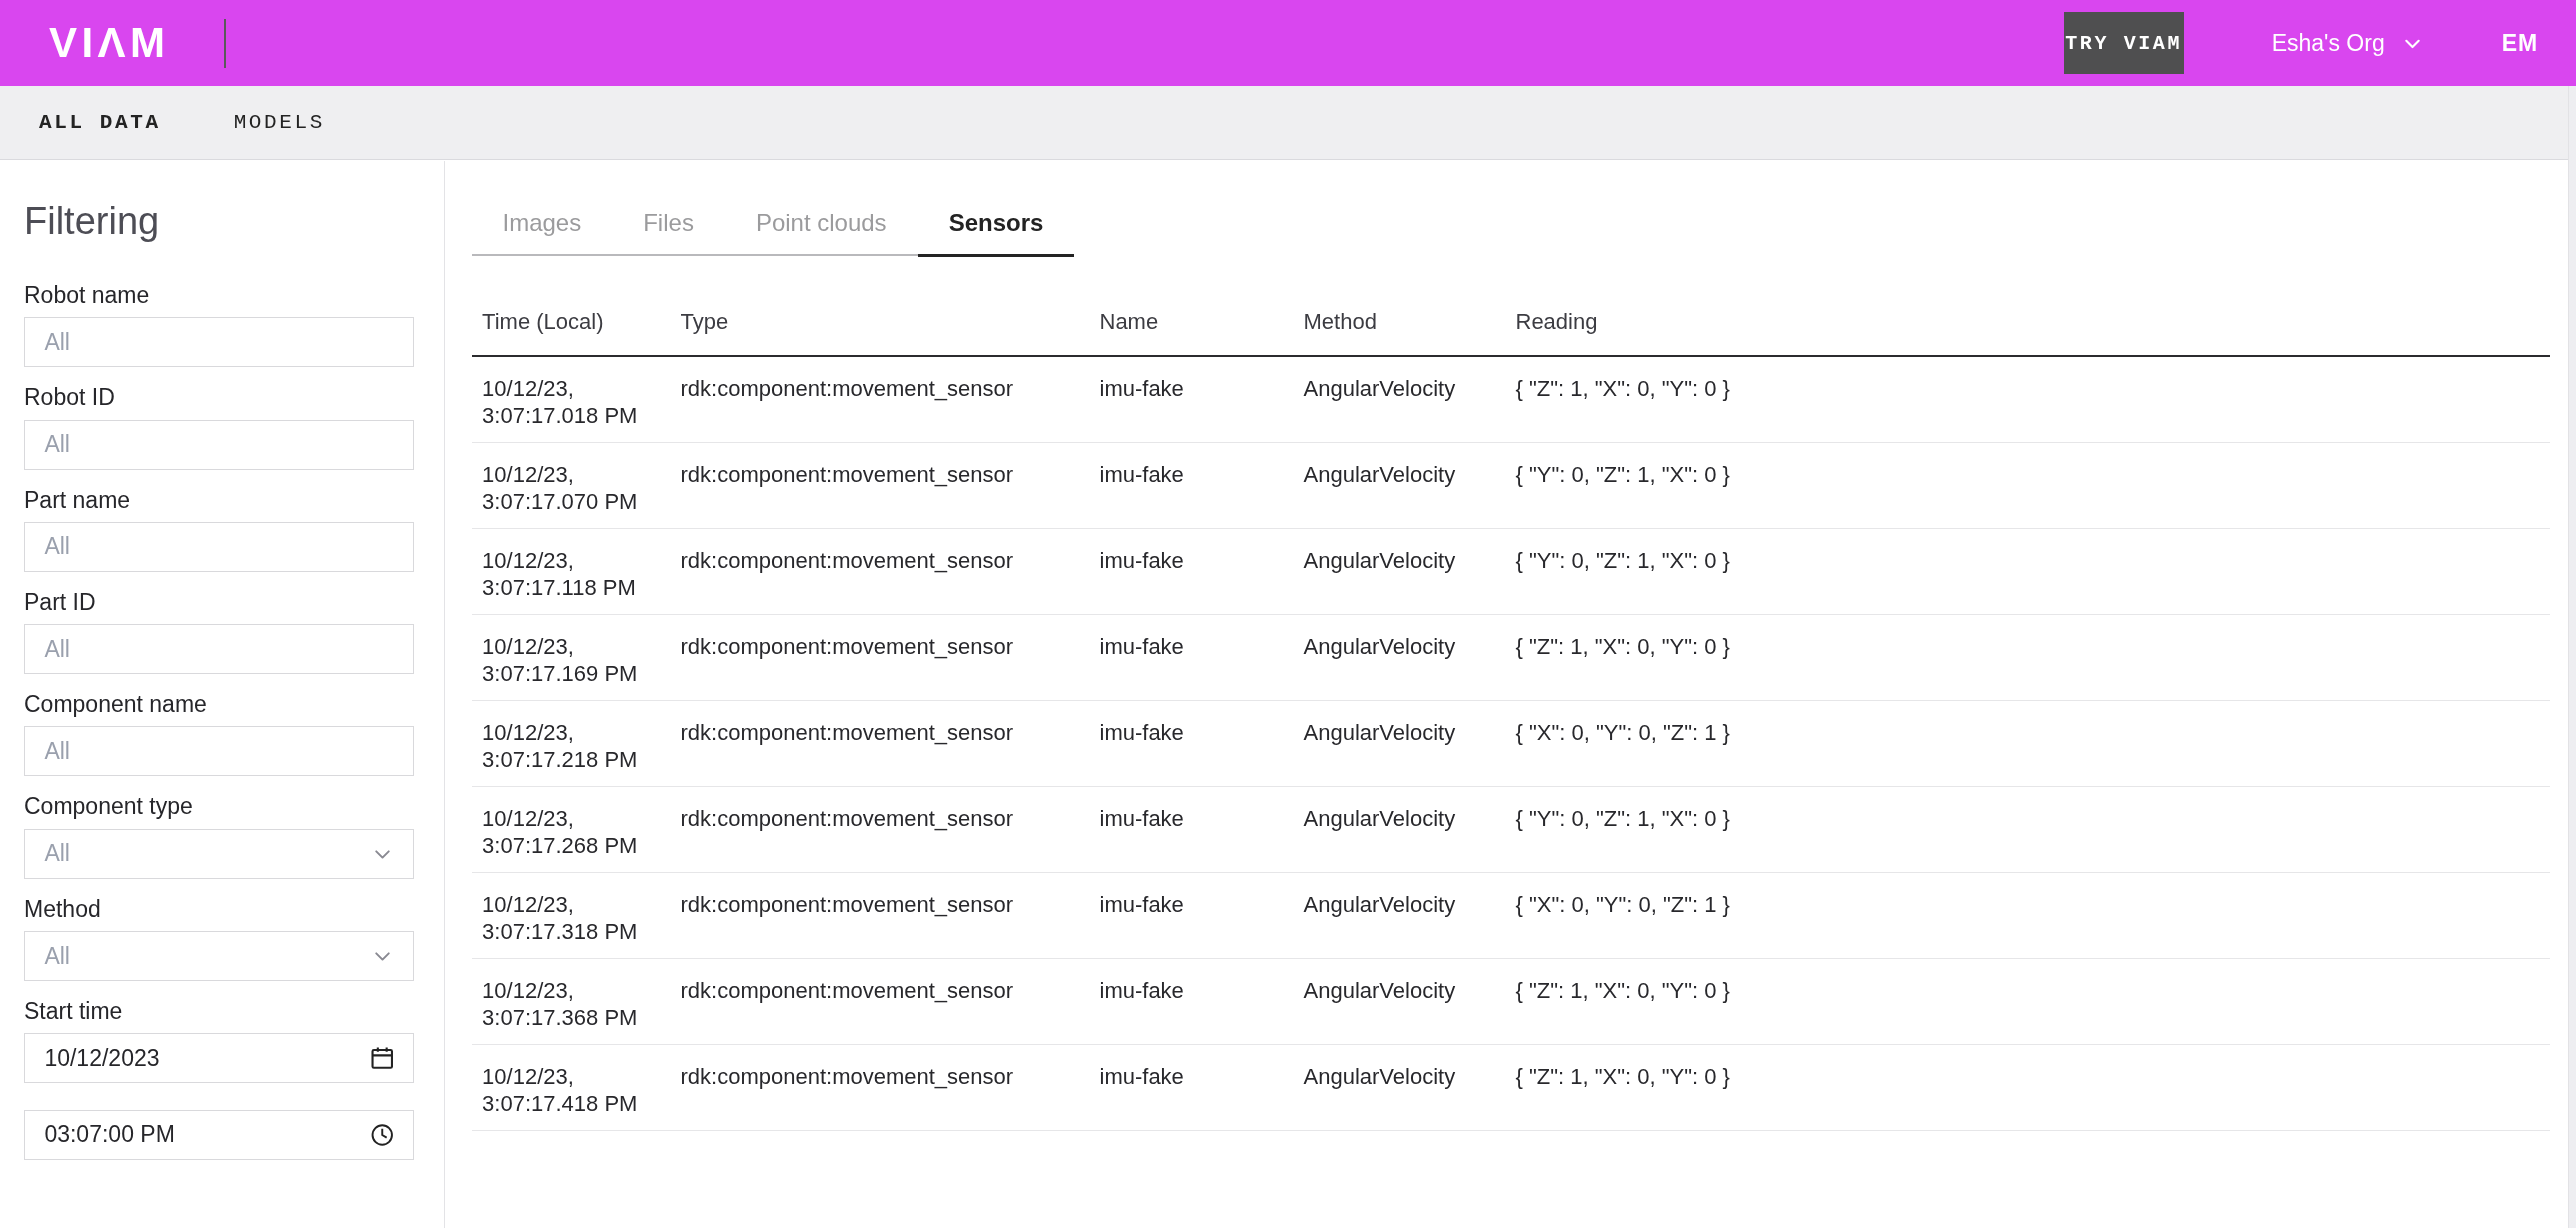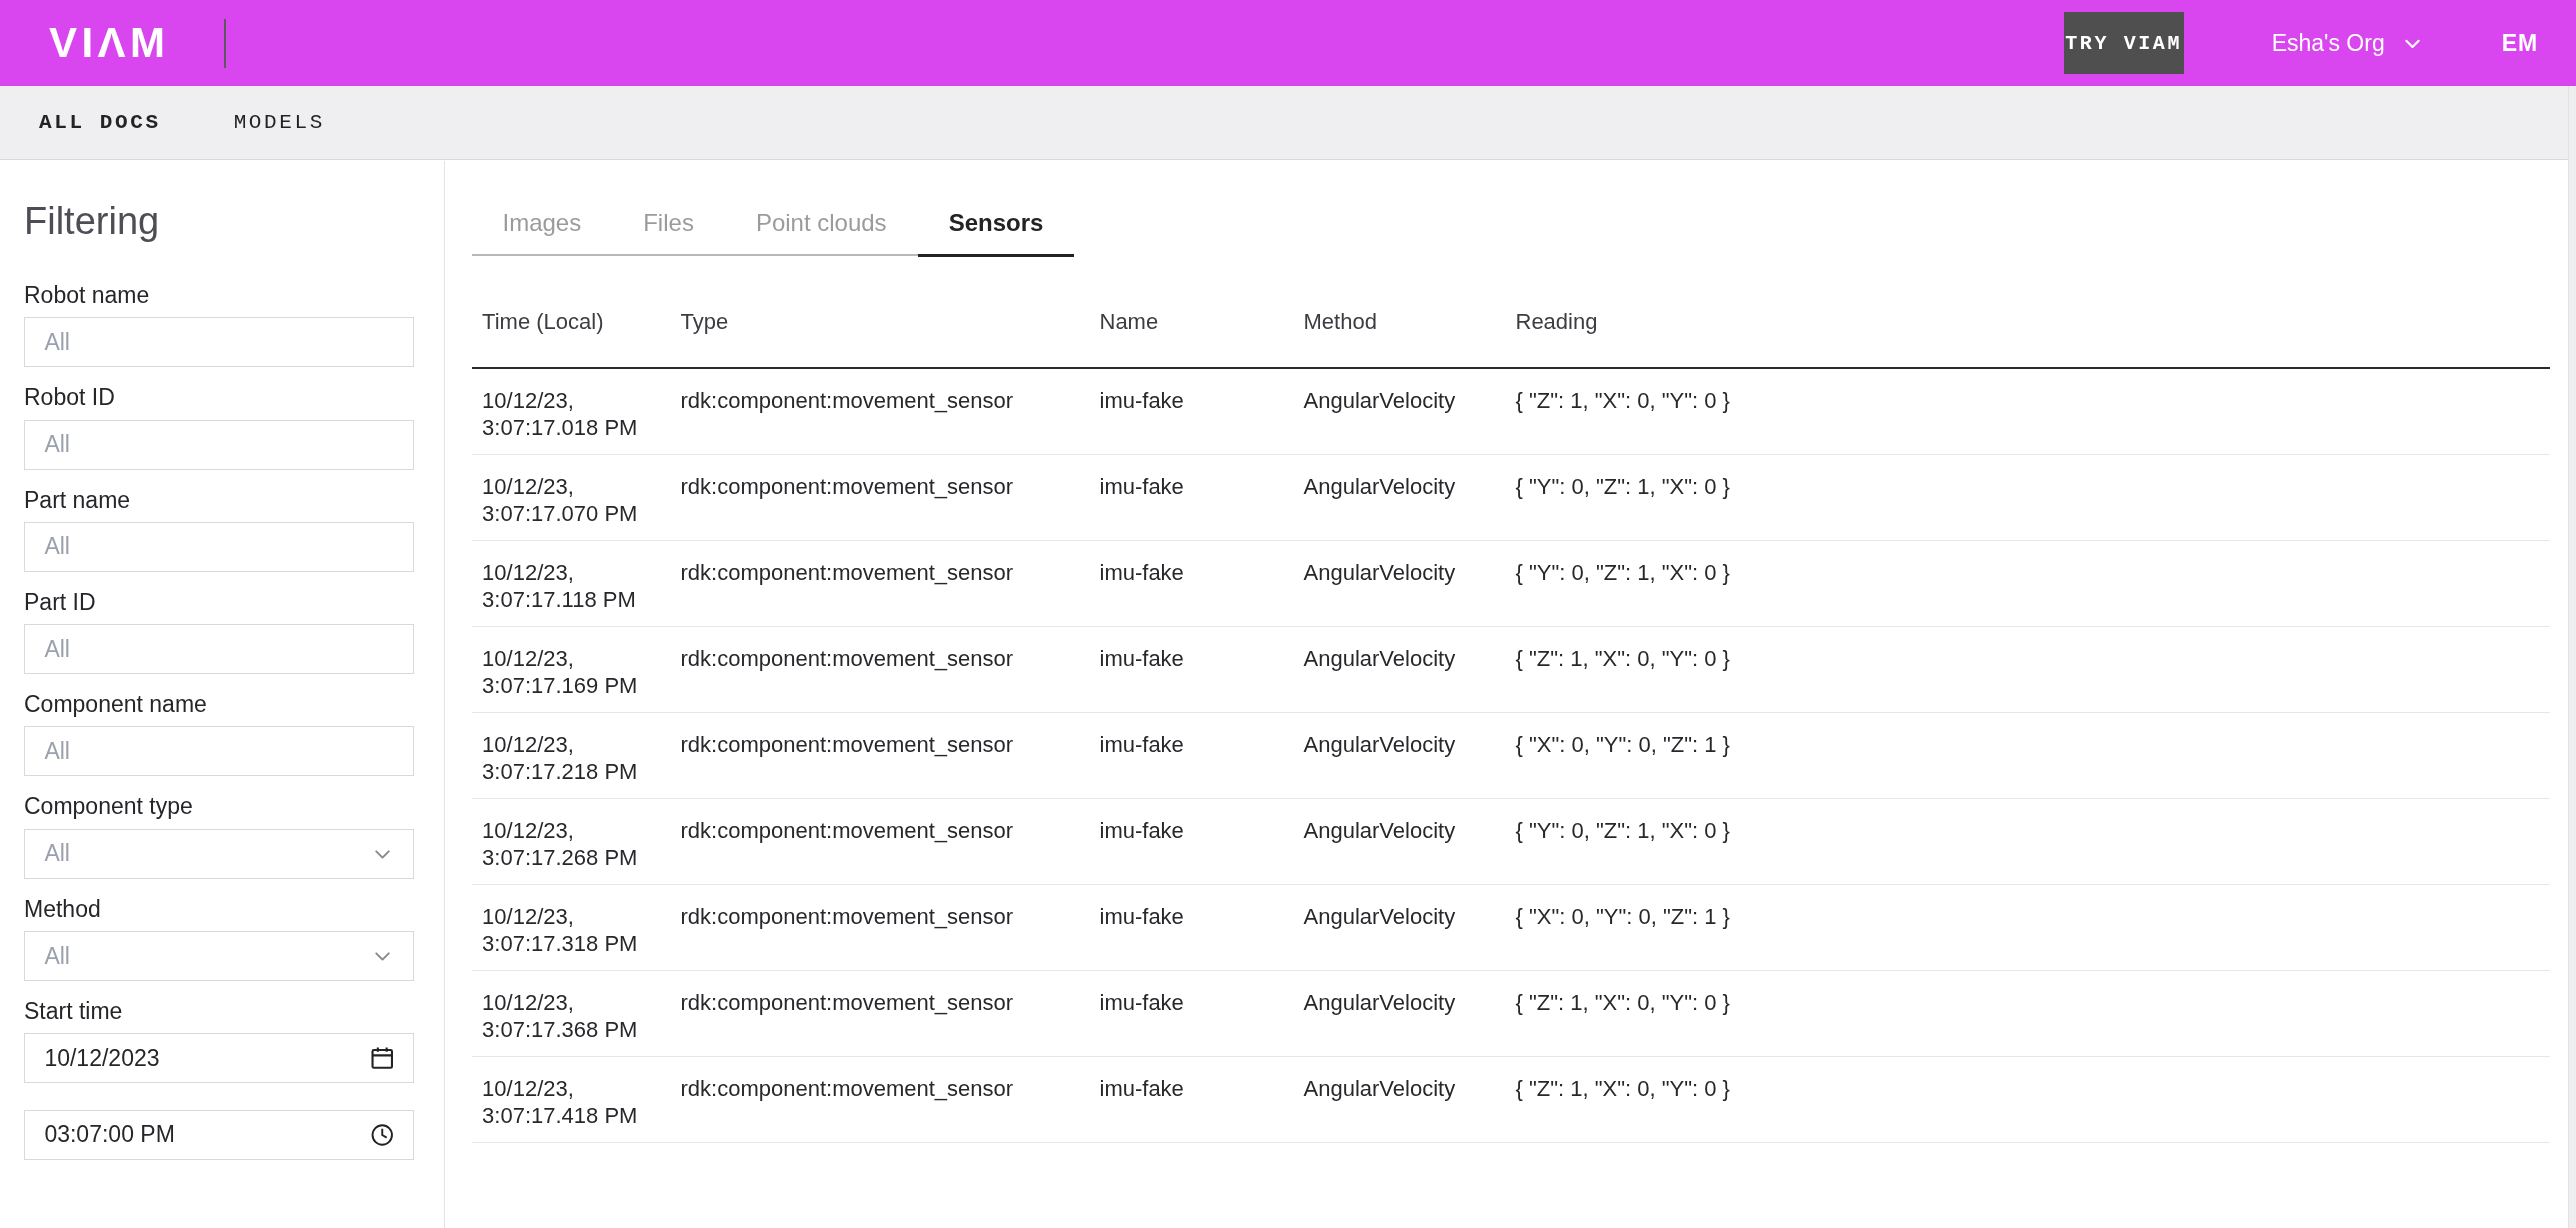--- a/index.html
+++ b/index.html
@@ -86,21 +86,21 @@
   .tab {
     padding:0 31px 17.6px 31px; font-size:24px; line-height:26.5px; color:#9b9b9d;
     cursor:pointer; border-bottom:3.5px solid transparent; margin-bottom:-3.5px; white-space:nowrap;
   }
   .tab.active { color:#232323; font-weight:700; border-bottom-color:#232323; }
   .readings { margin-top:35px; font-size:29px; color:#46464c; }
 
   .sensor-table { margin-top:53px; width:2078px; }
   .thead {
     display:grid; grid-template-columns:209px 419px 204px 212px 1fr;
-    padding-bottom:32px; border-bottom:2.6px solid #2b2b2e;
+    padding-bottom:20px; border-bottom:2.6px solid #2b2b2e;
   }
   .th { font-size:22px; color:#3c3c42; line-height:26.5px; }
   .th:first-child, .trow > .td:first-child { padding-left:10.6px; }
   .trow {
     display:grid; grid-template-columns:209px 419px 204px 212px 1fr;
     height:86px; border-bottom:0.9px solid #e6e6e8; padding-top:19.4px;
   }
   .td { font-size:22px; color:#28282c; line-height:26.5px; }
   .td-time { max-width:168px; }
 
@@ -126,21 +126,21 @@
           <svg width="23" height="23" viewBox="0 0 26 26">
               <polyline points="6,10 13,17 20,10" fill="none" stroke="#ffffff" stroke-width="2.4" stroke-linecap="round" stroke-linejoin="round"></polyline>
             </svg>
         </span>
       </div>
       <div class="avatar">EM</div>
     </div>
   </header>
 
   <div class="subnav">
-    <div class="subnav-tab active">ALL DOCS</div>
+    <div class="subnav-tab active">ALL DATA</div>
     <div class="subnav-tab">MODELS</div>
   </div>
 
   <div class="layout">
 
     <aside class="sidebar">
       <div class="sidebar-title">Filtering</div>
       <div class="filter-form">
 
 

